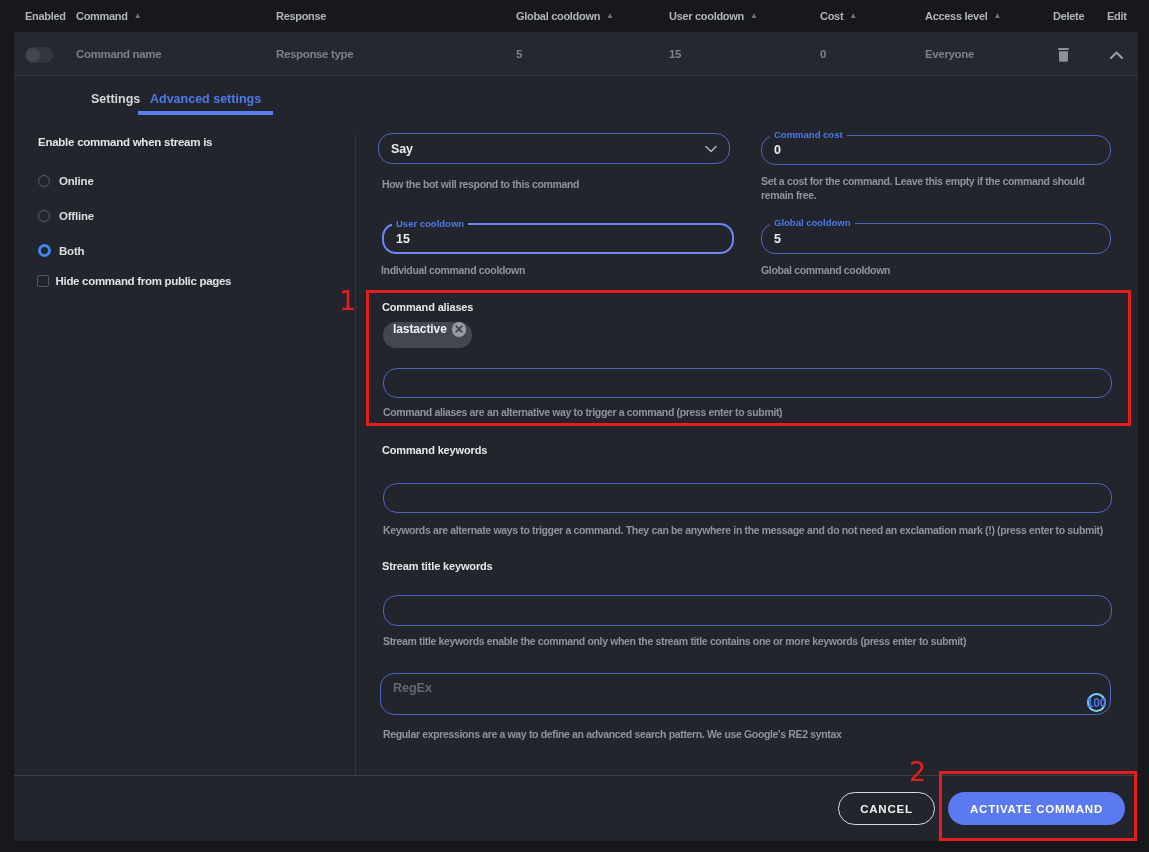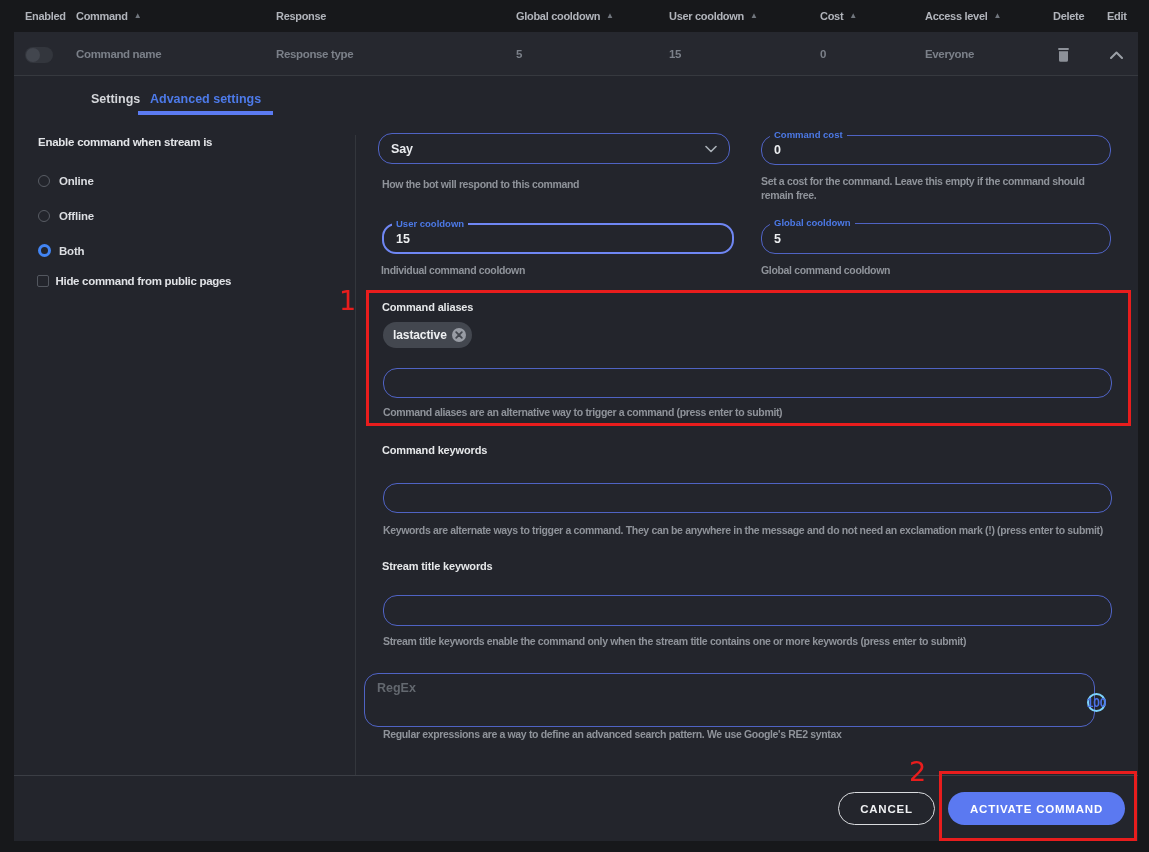--- a/index.html
+++ b/index.html
@@ -54,21 +54,21 @@
   .focused { border:2px solid rgba(116,140,255,.95); }
 
   .select-value { display:flex; align-items:center; height:100%; padding:0 12px; font-size:12.5px; font-weight:bold; color:#e9ebee; letter-spacing:-.1px; }
   .select-chevron { position:absolute; right:12px; top:50%; transform:translateY(-50%); }
 
   .helper { position:absolute; font-size:10.5px; font-weight:bold; color:#8f939a; letter-spacing:-.35px; line-height:13.5px; }
   .field-label { position:absolute; font-size:11px; font-weight:bold; color:#e6e8ea; letter-spacing:-.15px; }
 
   
   .chip { position:absolute; left:383px; top:322px; height:26px; border-radius:13px; background:#43474f;
-          display:flex; align-items:center; padding:0 6px 0 10px; }
+          display:flex; align-items:flex-start; padding:0 6px 0 10px; }
   .chip-text { font-size:12px; font-weight:bold; color:#eef0f2; margin-right:5px; letter-spacing:-.1px; }
   .chip-x { width:14.5px; height:14.5px; border-radius:50%; background:#989ca4; border:none; cursor:pointer;
             display:flex; align-items:center; justify-content:center; padding:0; }
 
   
   .counter-badge { position:absolute; left:1087px; top:693px; width:19px; height:19px; border-radius:50%;
           border:2px solid #7dd3fc; display:flex; align-items:center; justify-content:center;
           font-size:12px; font-weight:bold; color:#4b73e8; background:transparent; letter-spacing:-.2px; }
 
   
@@ -226,21 +226,21 @@
       <input type="text" style="">
     </div>
     <span class="helper" style="left:383px;top:524px">Keywords are alternate ways to trigger a command. They can be anywhere in the message and do not need an exclamation mark (!) (press enter to submit)</span>
 
     <span class="field-label" style="left:382px;top:560px">Stream title keywords</span>
     <div class="ofield" style="left:383px;top:595px;width:729px;height:31px">
       <input type="text" style="">
     </div>
     <span class="helper" style="left:383px;top:635px">Stream title keywords enable the command only when the stream title contains one or more keywords (press enter to submit)</span>
 
-    <div class="ofield" style="left:364px;top:673px;width:731px;height:54px">
+    <div class="ofield" style="left:380px;top:673px;width:731px;height:42px">
       <textarea placeholder="RegEx" style=""></textarea>
     </div>
     <span class="counter-badge">100</span>
     <span class="helper" style="left:383px;top:728px">Regular expressions are a way to define an advanced search pattern. We use Google's RE2 syntax</span>
   </section>
 
   <div class="tabs-divider"></div>
 
   <section>
     <button class="btn btn-cancel">CANCEL</button>

